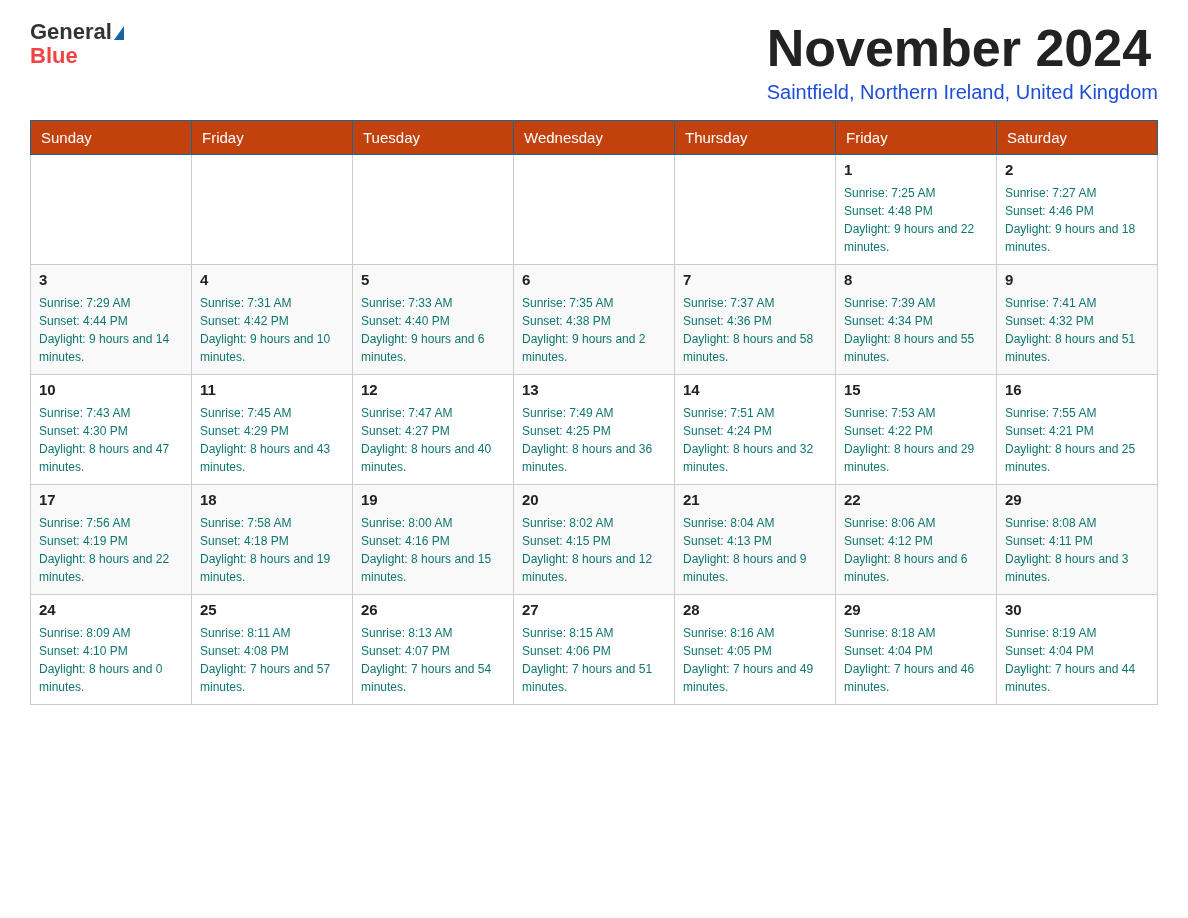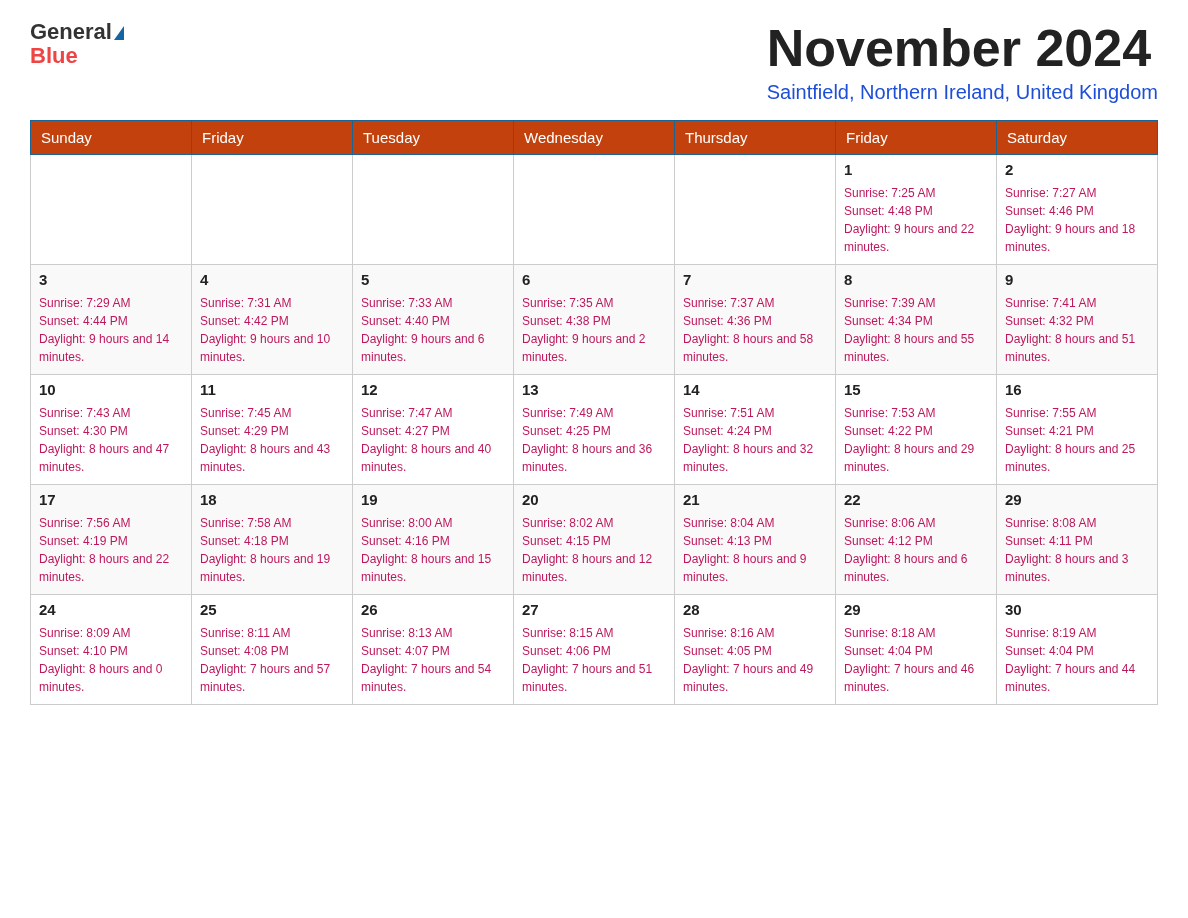--- a/index.html
+++ b/index.html
@@ -73,21 +73,21 @@
     }
     .day-number {
       font-size: 15px;
       font-weight: bold;
       color: #222;
       display: block;
       margin-bottom: 4px;
     }
     .day-info {
       font-size: 12px;
-      color: #be185d;
+      color: #0f766e;
       line-height: 1.5;
       margin-top: 6px;
     }
     .empty-cell {
       background: #fafafa;
     }
     tr:nth-child(even) td {
       background-color: #f9f9f9;
     }
     tr:nth-child(odd) td {

